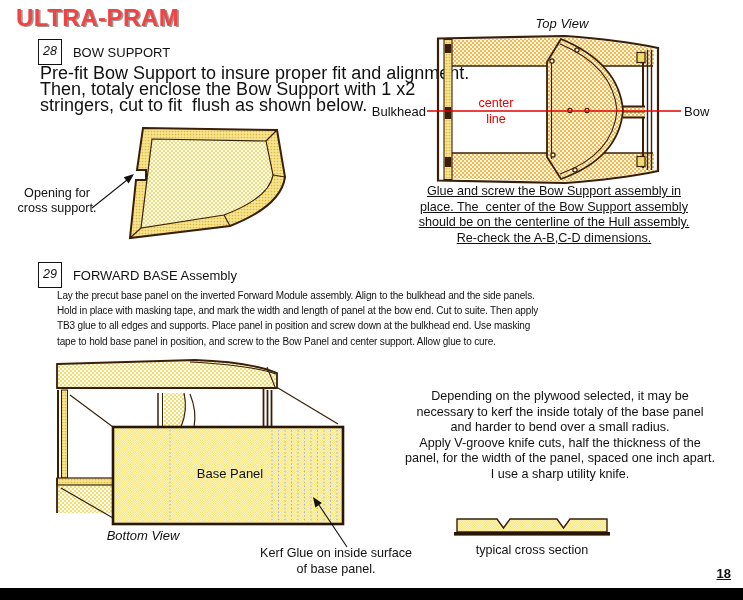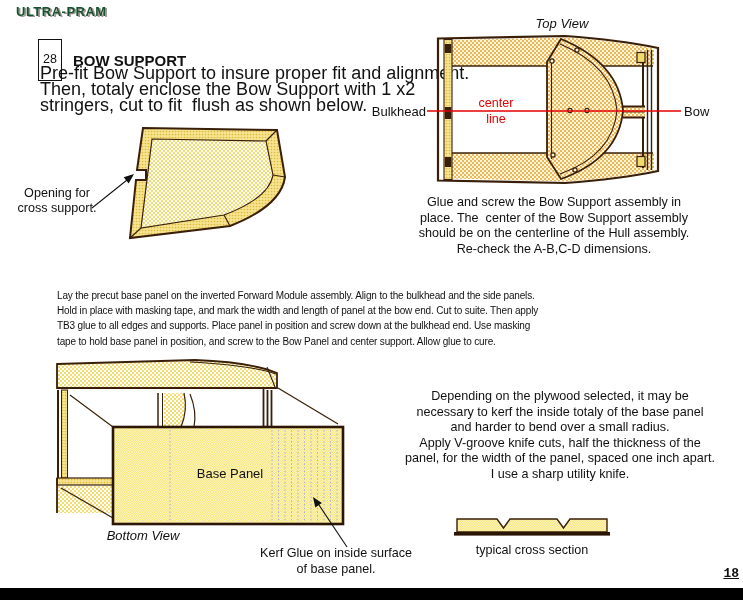--- a/index.html
+++ b/index.html
@@ -1,25 +1,25 @@
 <!DOCTYPE html>
 <html><head>
 <meta charset="utf-8">
 <style>
   html,body{margin:0;padding:0;background:#fff;}
   .page{position:relative;width:743px;height:600px;background:#fff;overflow:hidden;
         font-family:"Liberation Sans","DejaVu Sans",sans-serif;color:#111;}
   .abs{position:absolute;}
   .pre{white-space:pre;}
   .ctr{text-align:center;}
-  .title{font-size:13px;font-weight:800;letter-spacing:.5px;color:#14532d;
+  .title{font-size:24px;font-weight:800;letter-spacing:.5px;color:#ef4444;
          text-shadow:1.7px 1.4px 0 #a39494;}
   .secrow{display:flex;align-items:center;gap:11px;}
-  .secbox{border:1.3px solid #111;font-size:12.5px;padding:12px 4px;line-height:15px;height:16px;}
-  .sechead{font-weight:bold;font-size:15px;}
+  .secbox{border:1.3px solid #111;font-size:12.5px;padding:4px 4px;line-height:15px;height:16px;font-style:italic;}
+  .sechead{font-weight:normal;font-size:13px;}
   .body-txt{font-size:18px;line-height:16px;}
   .para29{font-size:10px;line-height:15.2px;letter-spacing:-0.15px;}
   .note{font-size:12.6px;line-height:15.6px;}
   .u{text-underline-offset:2px;}
   .pagenum{font-weight:bold;font-size:13px;text-decoration:underline;}
   .footerbar{position:absolute;left:0;right:0;top:588px;height:12px;background:#000;}
   svg{display:block;}
   svg text{font-family:"Liberation Sans","DejaVu Sans",sans-serif;font-size:12.6px;fill:#111;}
   svg text.it{font-style:italic;font-size:13px;}
   svg text.red{fill:#e60000;font-size:12.6px;}
@@ -118,25 +118,29 @@
       <circle cx="183" cy="147" r="2.1"></circle>
         <circle cx="205" cy="162" r="2.1"></circle>
     </g>
     <line x1="57" y1="103" x2="311" y2="103" stroke="#e60000" stroke-width="1.5"></line>
     <text x="126" y="98.5" class="red" text-anchor="middle">center</text>
     <text x="126" y="114.5" class="red" text-anchor="middle">line</text>
     <text x="56" y="107.5" class="lbl" text-anchor="end">Bulkhead</text>
     <text x="314" y="107.5" class="lbl">Bow</text>
   </svg>
 
-  <div class="abs pre ctr note" style="left:374px;top:195px;width:360px;">Glue and screw the Bow Support assembly in
+  <div class="abs pre ctr note" style="left:374px;top:184px;width:360px;text-decoration:underline;">Glue and screw the Bow Support assembly in
 place. The  center of the Bow Support assembly
 should be on the centerline of the Hull assembly.
 Re-check the A-B,C-D dimensions.</div>
 
+  <div class="abs secrow" style="left:38px;top:262px;">
+    <span class="secbox">29</span>
+    <span class="sechead">FORWARD BASE Assembly</span>
+  </div>
   <div class="abs pre para29" style="left:57px;top:288px;width:680px;">Lay the precut base panel on the inverted Forward Module assembly. Align to the bulkhead and the side panels.
 Hold in place with masking tape, and mark the width and length of panel at the bow end. Cut to suite. Then apply
 TB3 glue to all edges and supports. Place panel in position and screw down at the bulkhead end. Use masking
 tape to hold base panel in position, and screw to the Bow Panel and center support. Allow glue to cure.</div>
 
   <svg class="abs" style="left:40px;top:352px;" width="330" height="200" viewBox="0 0 330 200">
     <path d="M17,12 L155,8 Q210,10 237,21 L237,36 L17,36 Z" fill="url(#stl)" stroke="#3a1f08" stroke-width="1.8"></path>
     <path d="M150,10 Q210,13 236,22" fill="none" stroke="#3a1f08" stroke-width="1.1"></path>
     <line x1="227" y1="15" x2="235" y2="35" stroke="#3a1f08" stroke-width="1.1"></line>
     <line x1="18" y1="38" x2="18" y2="126" stroke="#3a1f08" stroke-width="2"></line>
@@ -193,16 +197,16 @@
     <div><span>Kerf Glue on </span><span class="u">inside</span><span> surface</span></div>
     <div>of base panel.</div>
   </div>
 
   <svg class="abs" style="left:450px;top:514px;" width="170" height="26" viewBox="0 0 170 26">
     <path d="M7,5 L47,5 L53.5,14 L60,5 L107,5 L113.5,14 L120,5 L157,5 L157,18 L7,18 Z" fill="url(#pnl)" stroke="#3a1f08" stroke-width="1.4"></path>
     <rect x="4" y="18" width="156" height="3.6" fill="#2b1505"></rect>
   </svg>
   <div class="abs ctr note" style="left:452px;top:543px;width:160px;">typical cross section</div>
 
-  <div class="abs pagenum" style="right:4px;top:566px;font-family:Liberation Mono, monospace;">18</div>
+  <div class="abs pagenum" style="right:12px;top:566px;">18</div>
   <div class="footerbar"></div>
 
 </div>
 
 </body></html>

